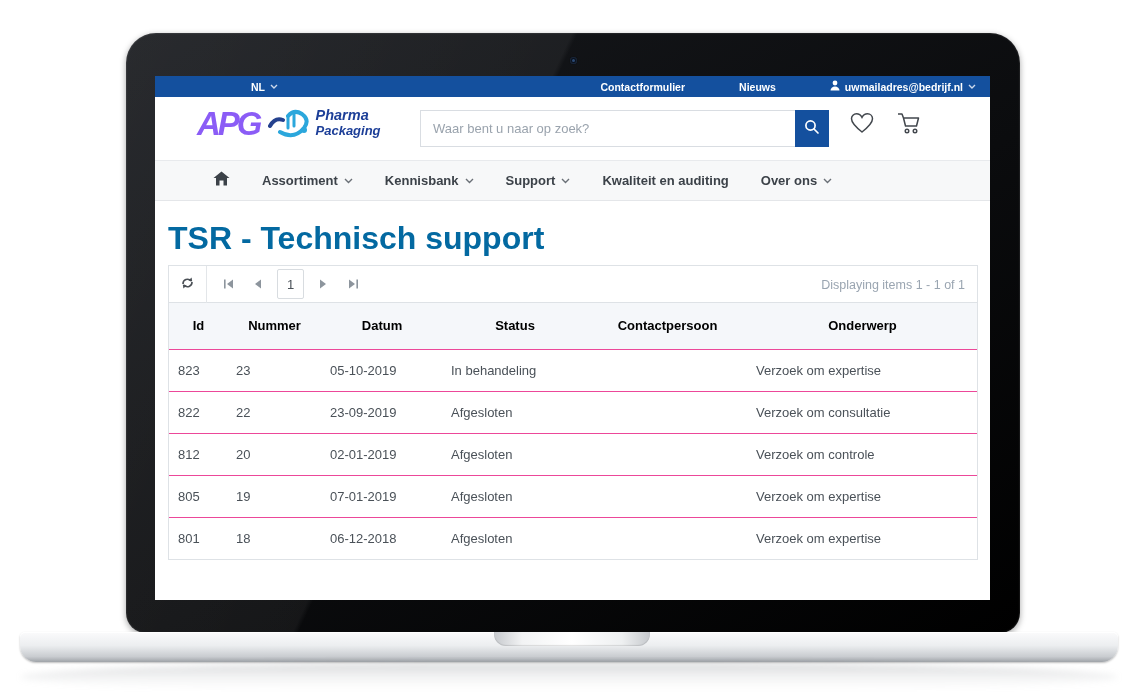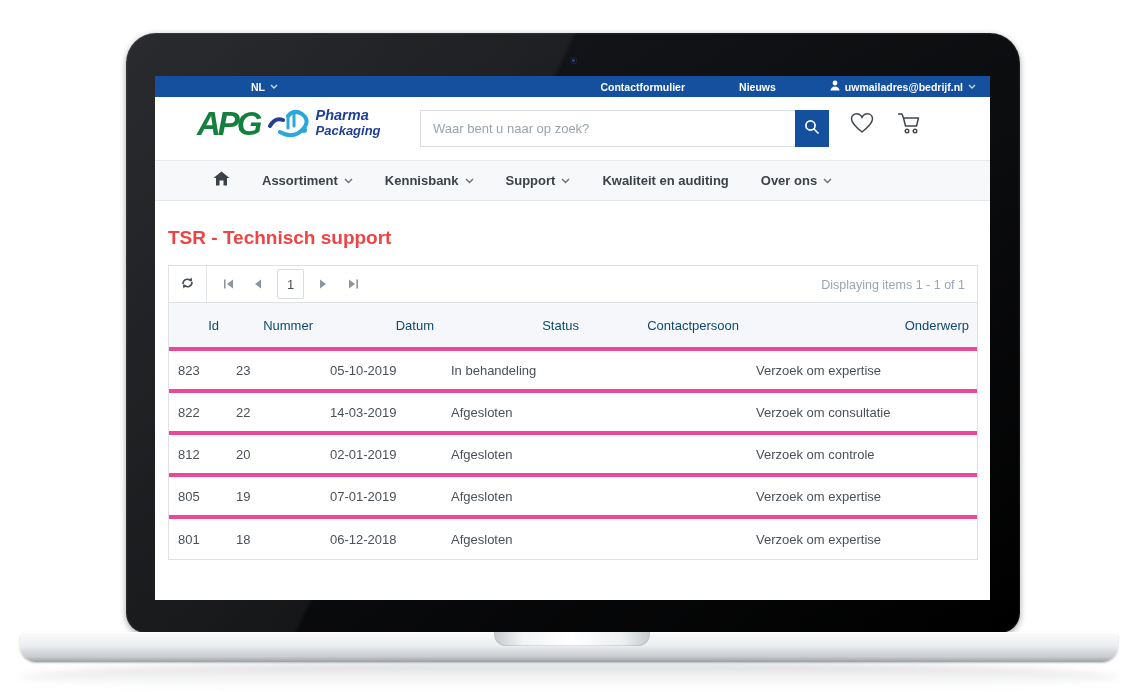--- a/index.html
+++ b/index.html
@@ -33,21 +33,21 @@
   .topbar { height:21px; background:#14509e; display:flex; align-items:center; justify-content:space-between;
             padding:0 14px 0 60px; color:#fff; font-size:10.5px; font-weight:bold; }
   .topbar-left, .topbar-right { display:flex; align-items:center; gap:18px; }
   .tb-item { display:flex; align-items:center; gap:5px; cursor:pointer; white-space:nowrap;padding-left:36px; }
   .chev { display:inline-block; }
   .chev svg { display:block; }
 
   
   .header { height:63px; background:#fff; position:relative; }
   .logo { position:absolute; left:42px; top:7px; display:flex; align-items:center; cursor:pointer; }
-  .logo-brand { font-size:33px; font-weight:bold; font-style:italic; color:#15803d; letter-spacing:-3px; line-height:1; }
+  .logo-brand { font-size:33px; font-weight:bold; font-style:italic; color:#8b5cf6; letter-spacing:-3px; line-height:1; }
   .logo-swoosh { margin:2px 4px 0 8px; }
   .logo-tag { font-style:italic; font-weight:bold; color:#1d3f98; line-height:1.08; margin-left:2px; }
   .logo-tag .t1 { font-size:14.5px; }
   .logo-tag .t2 { font-size:13px; }
   .searchwrap { position:absolute; left:265px; top:13px; display:flex; }
   .search-input { width:375px; height:37px; border:1px solid #d9dde2; border-right:none; padding:0 12px;
                   font-size:13px; color:#000000; outline:none; font-family:"Liberation Sans",sans-serif; }
   .search-input::placeholder { color:#9aa3ad; }
   .search-btn { width:34px; height:37px; background:#14509e; border:none; display:flex; align-items:center; justify-content:center; cursor:pointer; }
   .hicon { position:absolute; top:12px; width:30px; height:30px; display:flex; align-items:center; justify-content:center; cursor:pointer; background:none; border:none; }
@@ -55,40 +55,40 @@
   .hicon.cart  { left:739px; }
 
   
   .nav { height:41px; background:#f7f8f9; border-top:1px solid #e8eaed; border-bottom:1px solid #e4e6e9;
          display:flex; align-items:center; gap:32px; padding:0 24px 0 58px; }
   .nav-item { display:flex; align-items:center; gap:6px; font-size:13px; font-weight:bold; color:#3c4249; cursor:pointer; white-space:nowrap; }
   .nav-home { display:flex; align-items:center; cursor:pointer; }
 
   
   .content { background:#fff; }
-  .page-title { margin:20px 12px 0 13px; font-size:19px; color:#ef4444; line-height:34px; }
+  .page-title { margin:20px 12px 0 13px; font-size:32px; color:#0369a1; line-height:34px; }
 
   .grid { margin:10px 12px 0 13px; border:1px solid #dee2e6; background:#fff; }
   .grid-toolbar { height:37px; display:flex; align-items:center; border-bottom:1px solid #dee2e6; position:relative; }
   .tool-refresh { width:38px; height:37px; display:flex; align-items:center; justify-content:center;
                   border-right:1px solid #e3e6e9; background:none; border-top:none; border-left:none; border-bottom:none; cursor:pointer; }
   .pager { display:flex; align-items:center; margin-left:8px; gap:4px; }
   .pg-btn { width:26px; height:28px; display:flex; align-items:center; justify-content:center; background:none; border:none; cursor:pointer; }
   .pg-page { width:27px; height:30px; display:flex; align-items:center; justify-content:center;
              border:1px solid #d8dce0; background:#fff; font-size:13px; color:#4a5158; cursor:pointer; border-radius:2px; margin:0 2px; }
   .pager-status { position:absolute; right:12px; top:0; height:37px; display:flex; align-items:center;
                   font-size:12.5px; color:#9aa5b1;text-align:center; }
 
   table.data { border-collapse:collapse; table-layout:fixed; width:100%; }
   table.data col.c0{width:58px} table.data col.c1{width:94px} table.data col.c2{width:121px}
   table.data col.c3{width:145px} table.data col.c4{width:160px} table.data col.c5{width:auto}
-  table.data th { height:46px; background:#f5f7fa; text-align:right; font-weight:normal; font-size:13px;
-                  color:#0c4a6e; padding:0 8px 0 9px; cursor:pointer; }
+  table.data th { height:46px; background:#f5f7fa; text-align:center; font-weight:bold; font-size:13px;
+                  color:#000000; padding:0 8px 0 9px; cursor:pointer; }
   table.data td { height:42px; font-size:13px; color:#4a5158; padding:0 8px 0 9px; background:#fff;
-                  border-top:4px solid #ec4899; white-space:nowrap; overflow:hidden; }
+                  border-top:1px solid #ec4899; white-space:nowrap; overflow:hidden; }
 </style>
 </head>
 <body>
 
 <div class="stage">
   <div class="bezel">
     <div class="webcam">
         <div class="webcam-dot"></div>
       </div>
   </div>
@@ -290,21 +290,21 @@
                 <td>823</td>
                 <td>23</td>
                 <td>05-10-2019</td>
                 <td>In behandeling</td>
                 <td></td>
                 <td>Verzoek om expertise</td>
               </tr>
               <tr>
                 <td>822</td>
                 <td>22</td>
-                <td>14-03-2019</td>
+                <td>23-09-2019</td>
                 <td>Afgesloten</td>
                 <td></td>
                 <td>Verzoek om consultatie</td>
               </tr>
               <tr>
                 <td>812</td>
                 <td>20</td>
                 <td>02-01-2019</td>
                 <td>Afgesloten</td>
                 <td></td>

